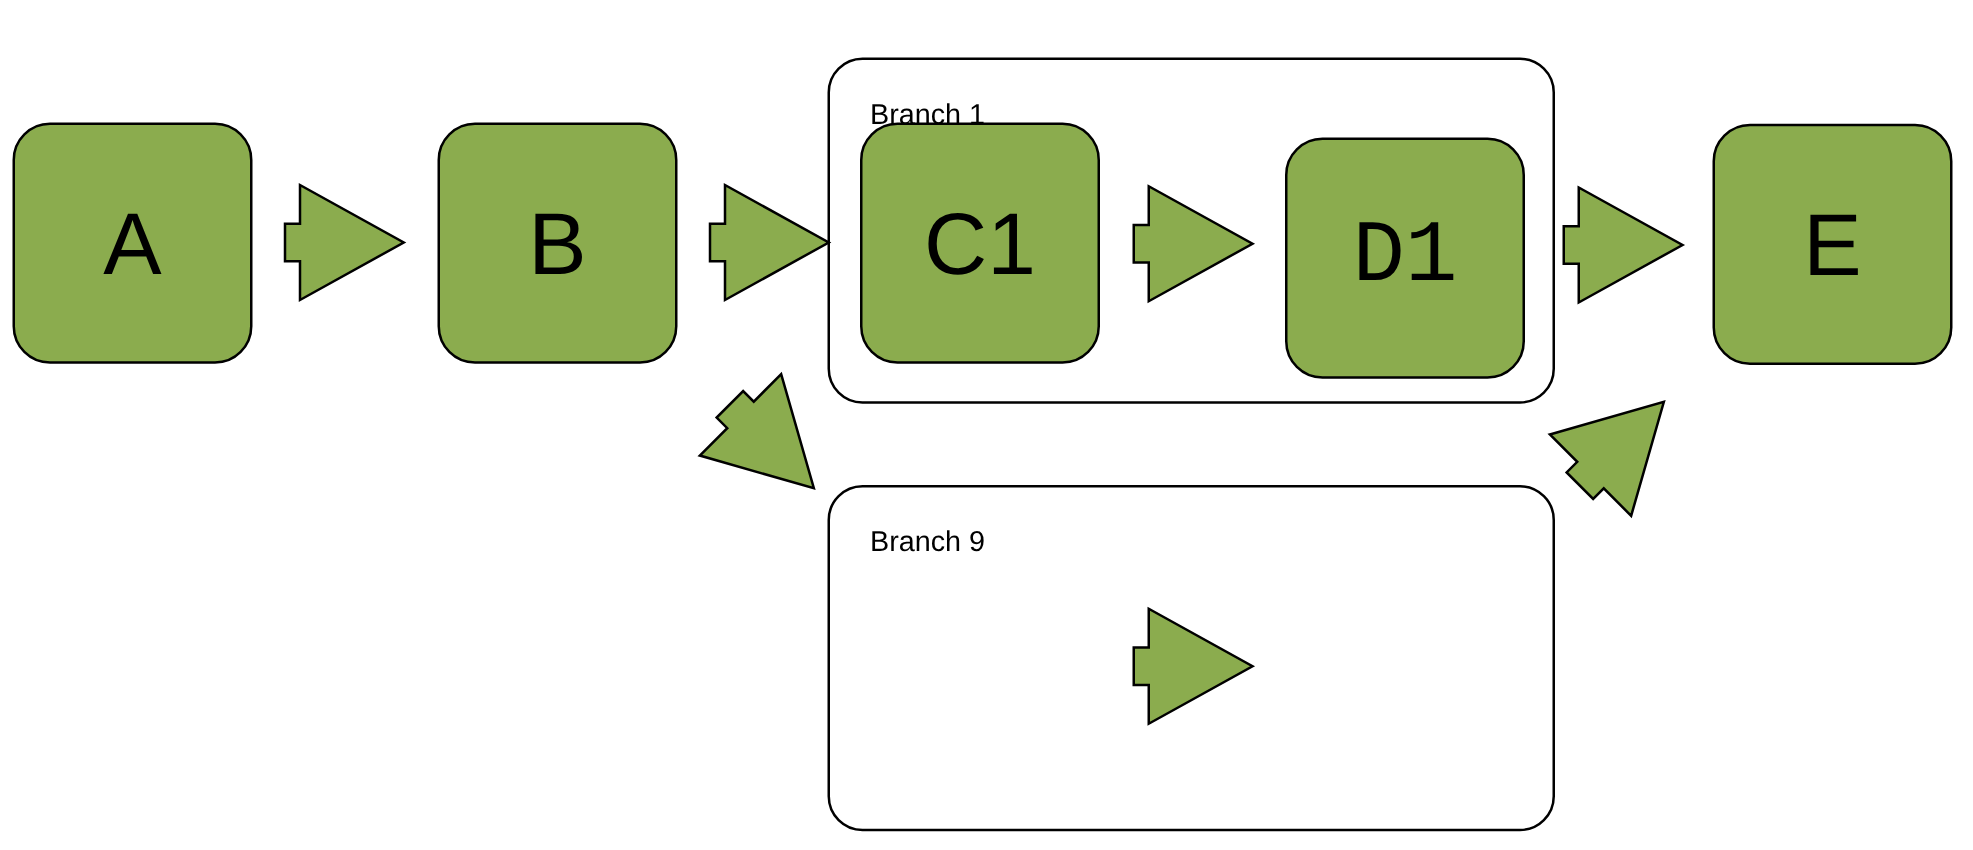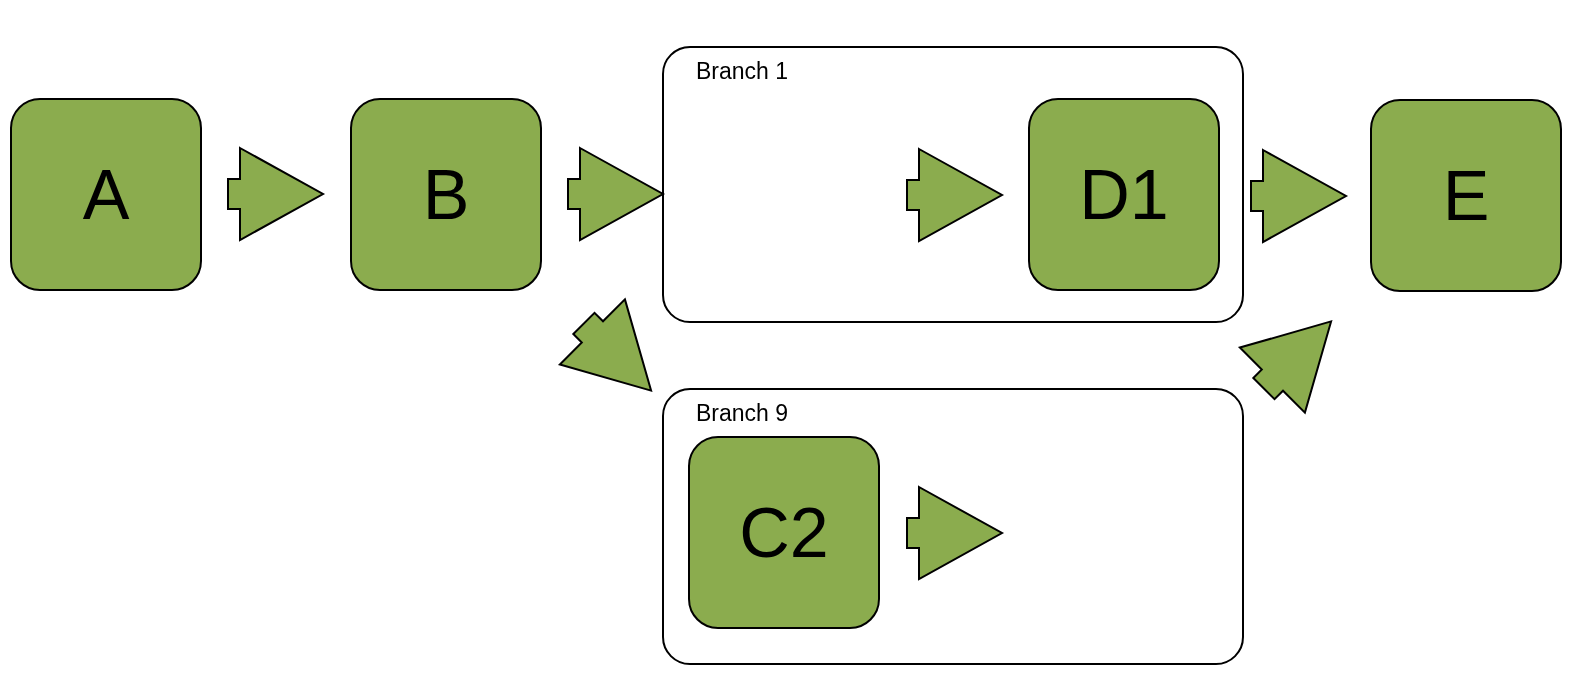--- a/index.html
+++ b/index.html
@@ -26,21 +26,21 @@
     height: 277px;
     background: #ffffff;
     border: 2px solid #000000;
     border-radius: 28px;
     box-sizing: border-box;
     z-index: 1;
   }
   .branch-label {
     position: absolute;
     left: 32px;
-    top: 10px;
+    top: 30px;
     font-size: 23px;
     line-height: 1.2;
     color: #000000;
   }
   #branch-1 { left: 662px; top: 46px; }
   #branch-2 { left: 662px; top: 388px; }
 
   
   .node {
     position: absolute;
@@ -53,21 +53,21 @@
     display: flex;
     align-items: center;
     justify-content: center;
     font-size: 70px;
     color: #000000;
     z-index: 3;
   }
   #node-a  { left: 10px;   top: 98px;  }
   #node-b  { left: 350px;  top: 98px;  }
   #node-c1 { left: 688px;  top: 98px;  }
-  #node-d1 { left: 1028px; top: 98px;  }
+  #node-d1 { left: 1028px; top: 110px; font-family: Liberation Mono, monospace;  }
   #node-e  { left: 1370px; top: 99px;  }
   #node-c2 { left: 688px;  top: 436px; }
   #node-d2 { left: 1028px; top: 436px; }
 
   
   .arrow {
     position: absolute;
     width: 95px;
     height: 92px;
     z-index: 2;
@@ -137,23 +137,23 @@
         <polygon points="12,0 95,46 12,92 12,61 0,61 0,31 12,31"></polygon>
       </svg>
   </div>
 
   <div class="node" id="node-a">
     <span>A</span>
   </div>
   <div class="node" id="node-b">
     <span>B</span>
   </div>
+  <div class="node" id="node-c1">
+    <span>C1</span>
+  </div>
   <div class="node" id="node-d1">
     <span>D1</span>
-  </div>
-  <div class="node" id="node-c2">
-    <span>C2</span>
   </div>
   <div class="node" id="node-e">
     <span>E</span>
   </div>
 
 </div>
 
 </body></html>

